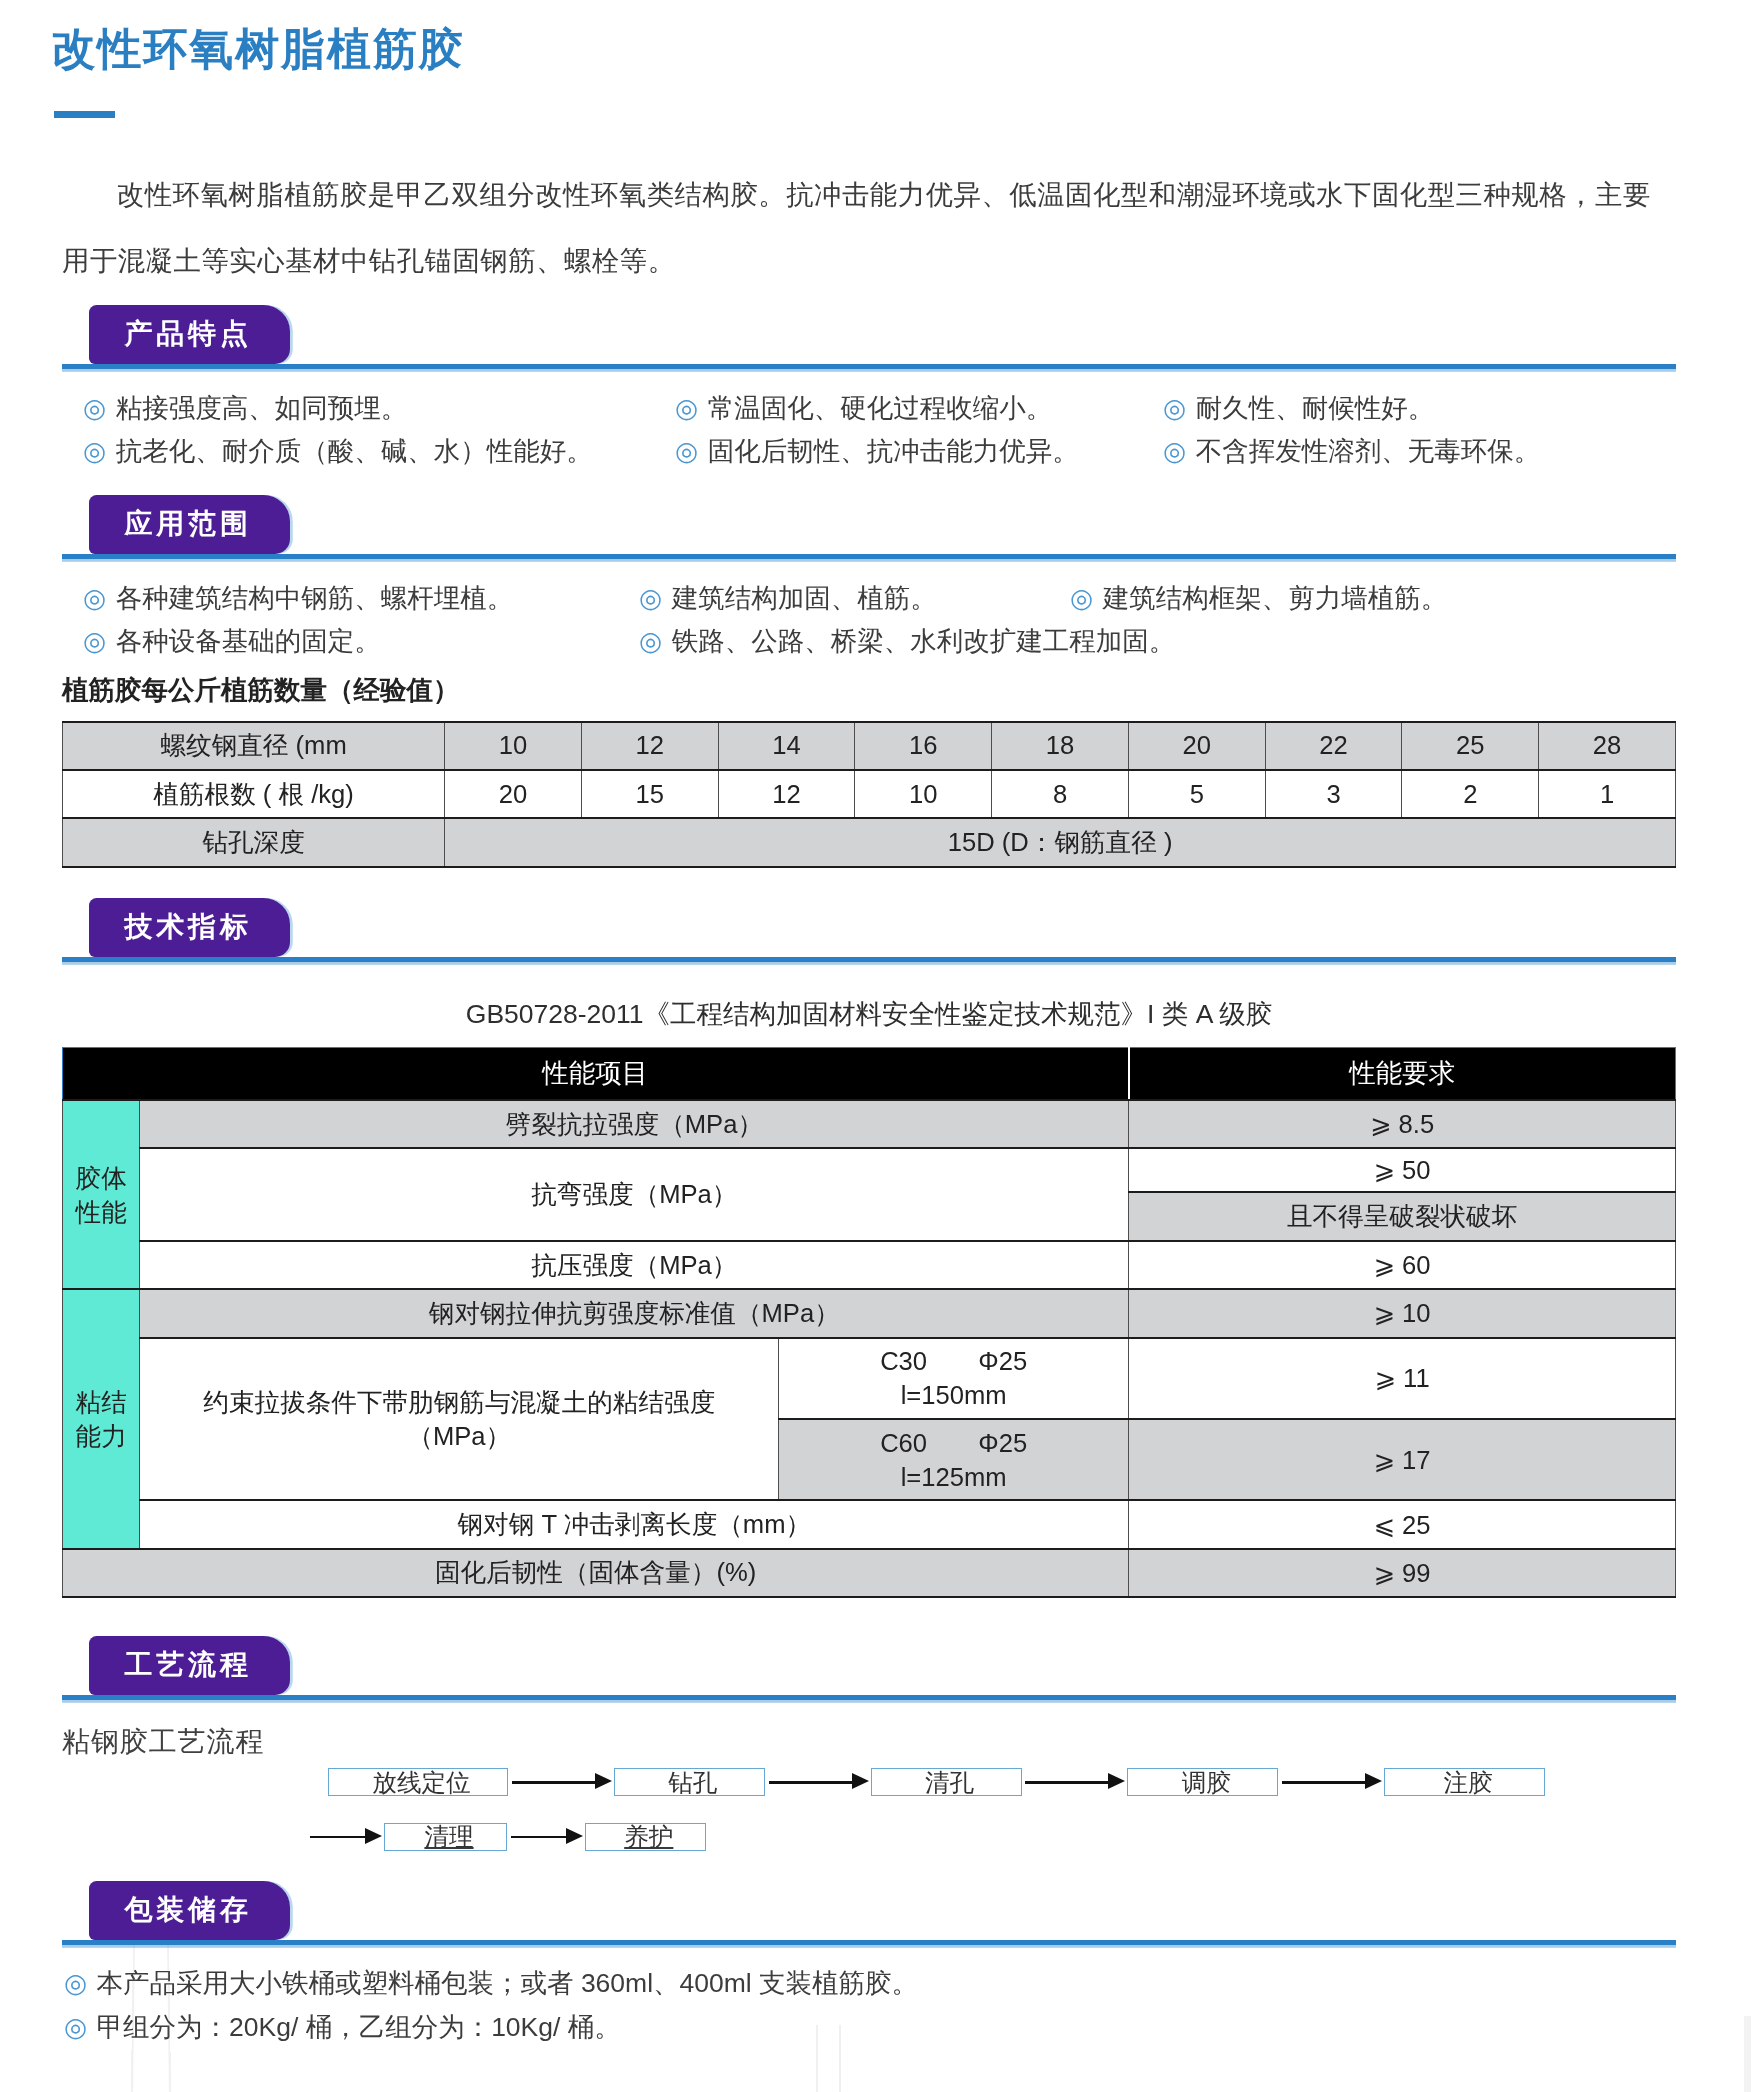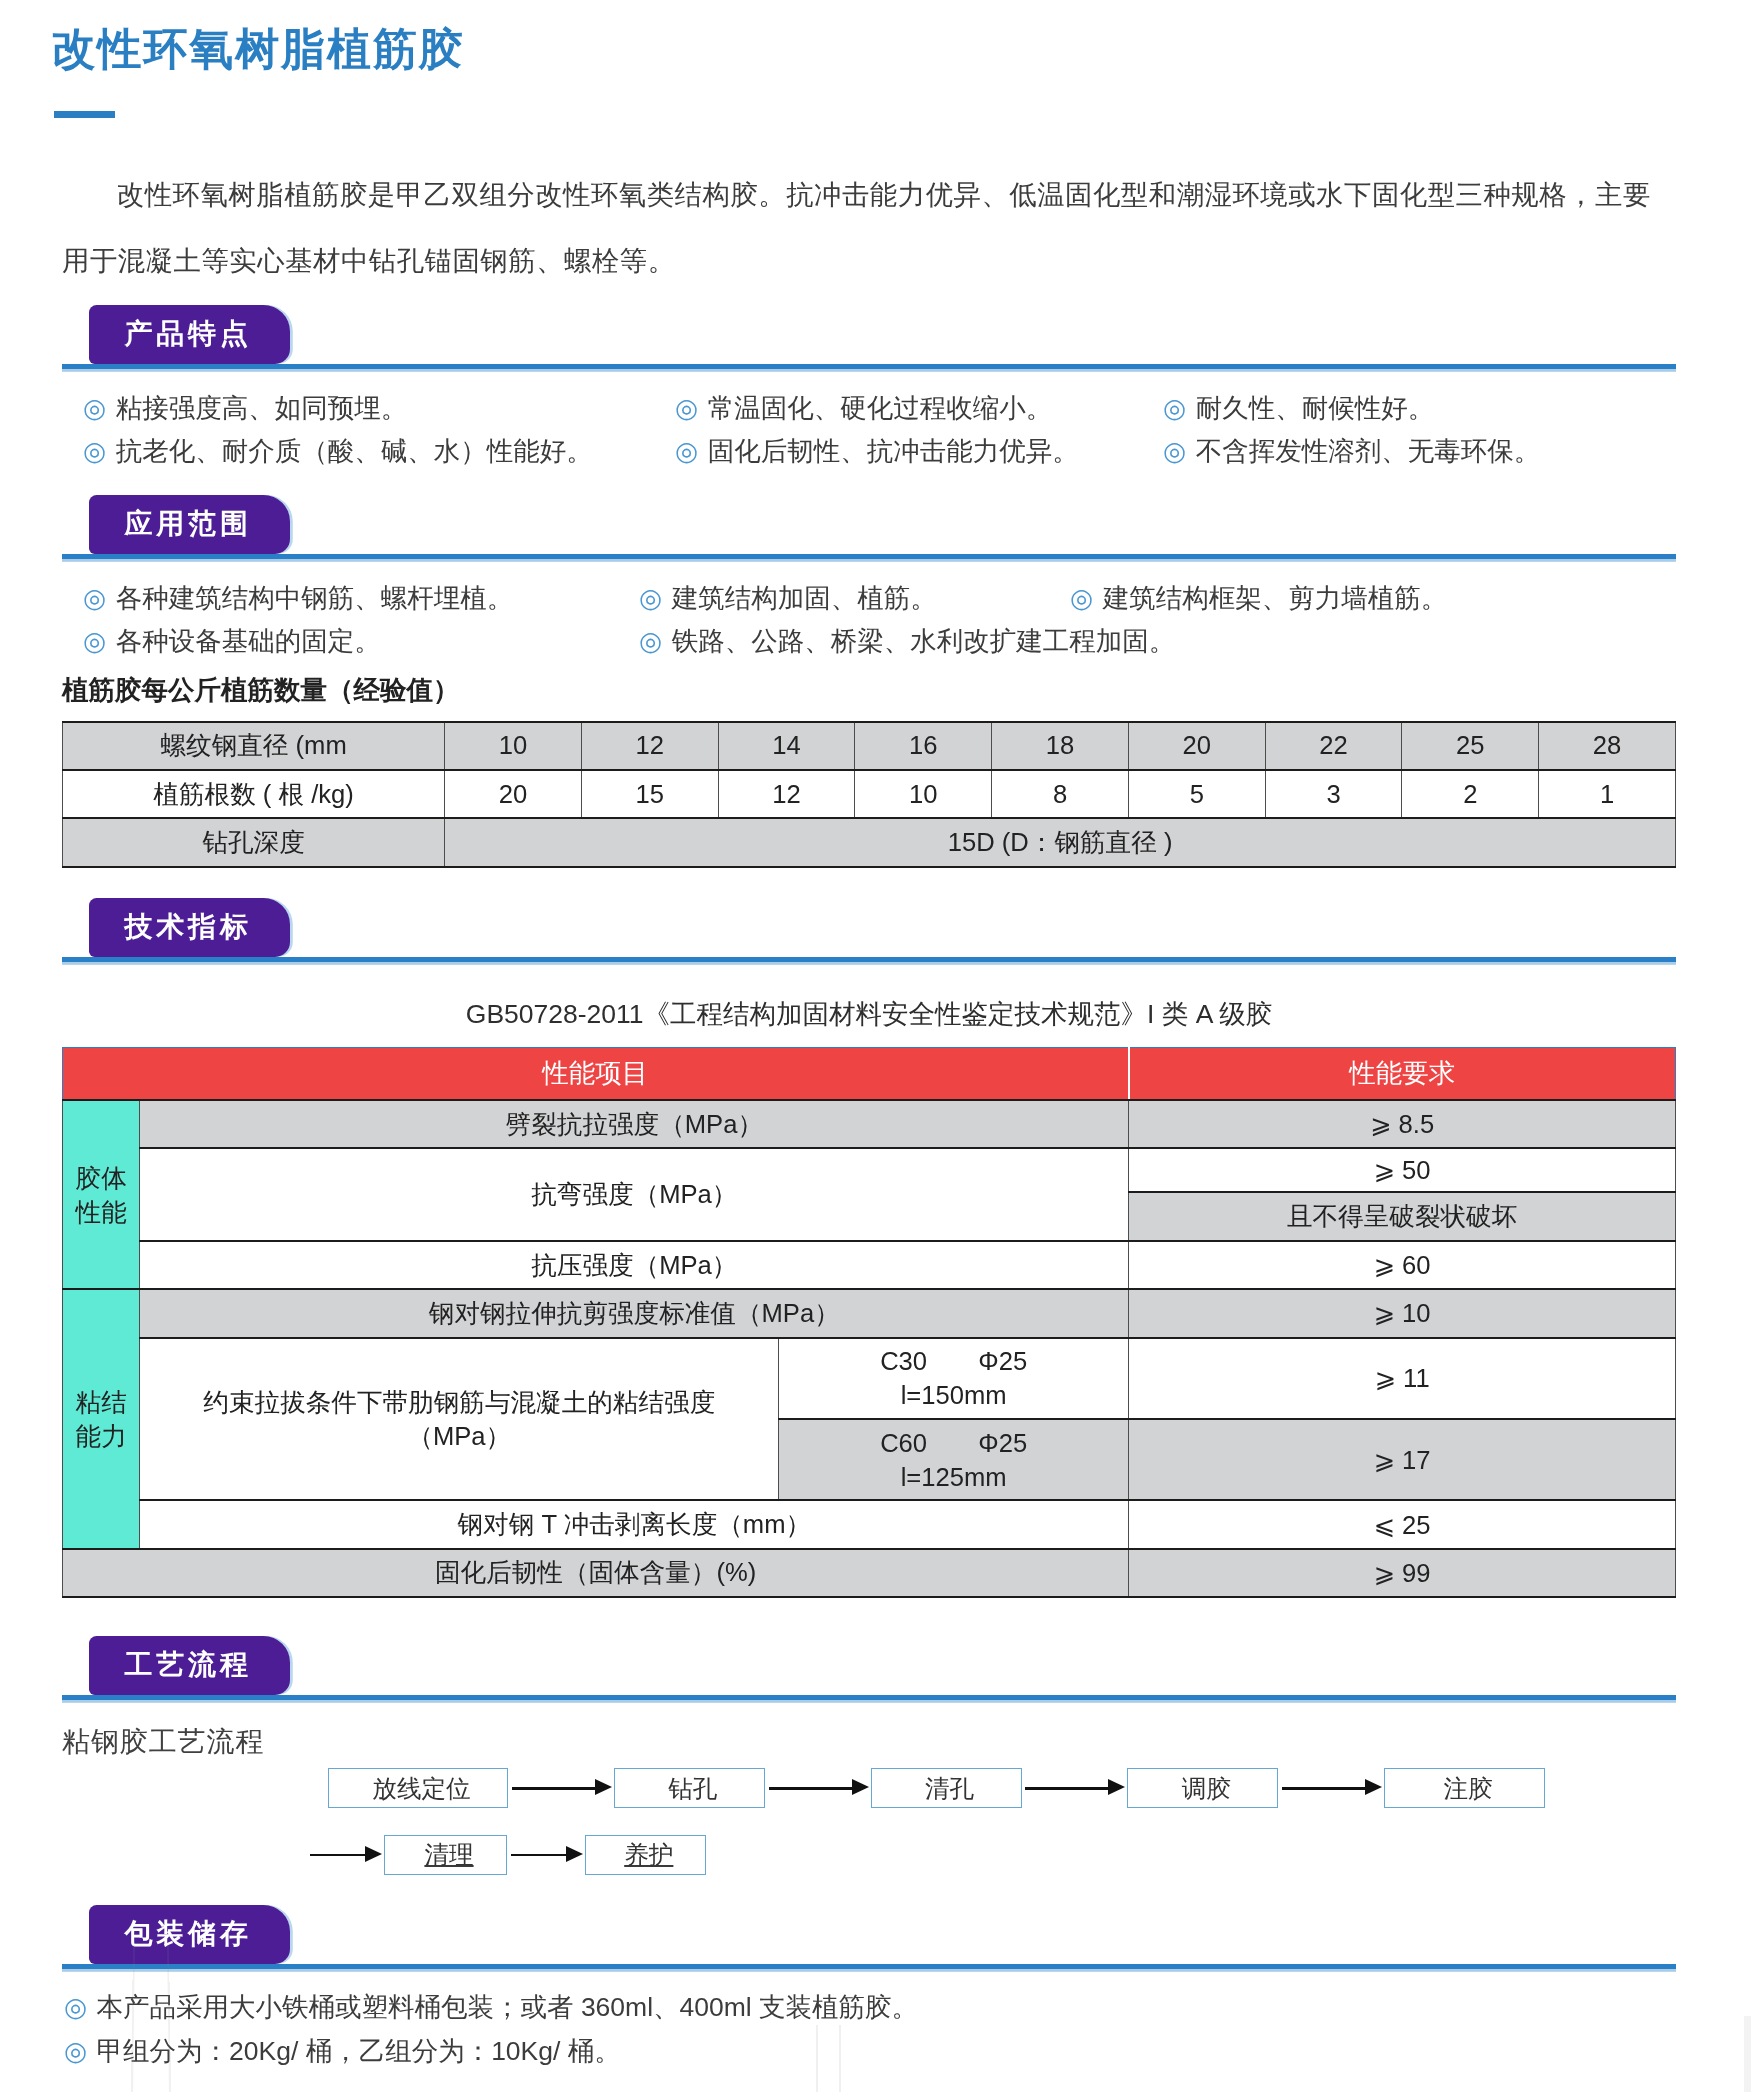--- a/index.html
+++ b/index.html
@@ -69,38 +69,38 @@
   .rebar-caption { margin-top: 15px; font-size: 26.5px; font-weight: bold; color: #222; }
   .rebar-table { margin-top: 13.2px; }
   .rebar-table td { height: 44px; border-top: 2.8px solid #1c1c1c; border-bottom: 2.8px solid #1c1c1c; }
   .rebar-table tr td:first-child { border-left: 1.9px solid #4d4d4d; }
   .rebar-table tr td:last-child { border-right: 1.9px solid #4d4d4d; }
 
   
   .tech-caption { margin-top: 34px; text-align: center; font-size: 26.5px; color: #2e2e2e; }
   .tech-table { margin-top: 15px; }
   .tech-table th {
-    background: #ef4444; color: #ffffff; font-size: 26.5px;
+    background: #000000; color: #ffffff; font-size: 26.5px;
     height: 53px; border: 0.9px solid #2980c6; border-bottom: 2.8px solid #1c1c1c;
   }
   .tech-table th + th { border-left: 2.8px solid #ffffff; }
   .tech-table td { height: 44px; border-top: 2.8px solid #1c1c1c; border-bottom: 2.8px solid #1c1c1c; }
   .tech-table .tall { height: 80px; }
   .tech-table .group-cell { background: #5eead4; font-size: 25.6px; }
   .tech-table tr td:first-child { border-left: 1.9px solid #4d4d4d; }
   .tech-table tr td:last-child { border-right: 1.9px solid #4d4d4d; }
   .two-line div { line-height: 34px; }
 
   
   .flow-label { margin-top: 23px; font-size: 28px; color: #404040; letter-spacing: 0.9px; }
   .flow-row { display: flex; align-items: center; }
   .flow-row-1 { margin-top: 7.6px; margin-left: 266px; }
   .flow-row-2 { margin-top: 26.5px; margin-left: 248px; text-decoration: underline; }
   .flow-box {
-    height: 40px; border: 1.9px solid #67a8d3; background: #fff;
+    height: 28px; border: 1.9px solid #67a8d3; background: #fff;
     display: flex; align-items: center; justify-content: center;
     font-size: 24.6px; color: #333; flex: 0 0 auto; padding-left: 7px;
   }
   .fb-1 { width: 180px; } .fb-2 { width: 151px; } .fb-3 { width: 151px; }
   .fb-4 { width: 151px; } .fb-5 { width: 161px; }
   .fb-6 { width: 123px; } .fb-7 { width: 121px; }
   .flow-arrow { position: relative; height: 2.8px; background: #111; flex: 0 0 auto; margin: 0 17px 0 3.8px; }
   .fa-1 { width: 85px; } .fa-2 { width: 57px; margin-left: 0; }
   .flow-arrow::after {
     content: ""; position: absolute; right: -15px; top: -7.6px;

